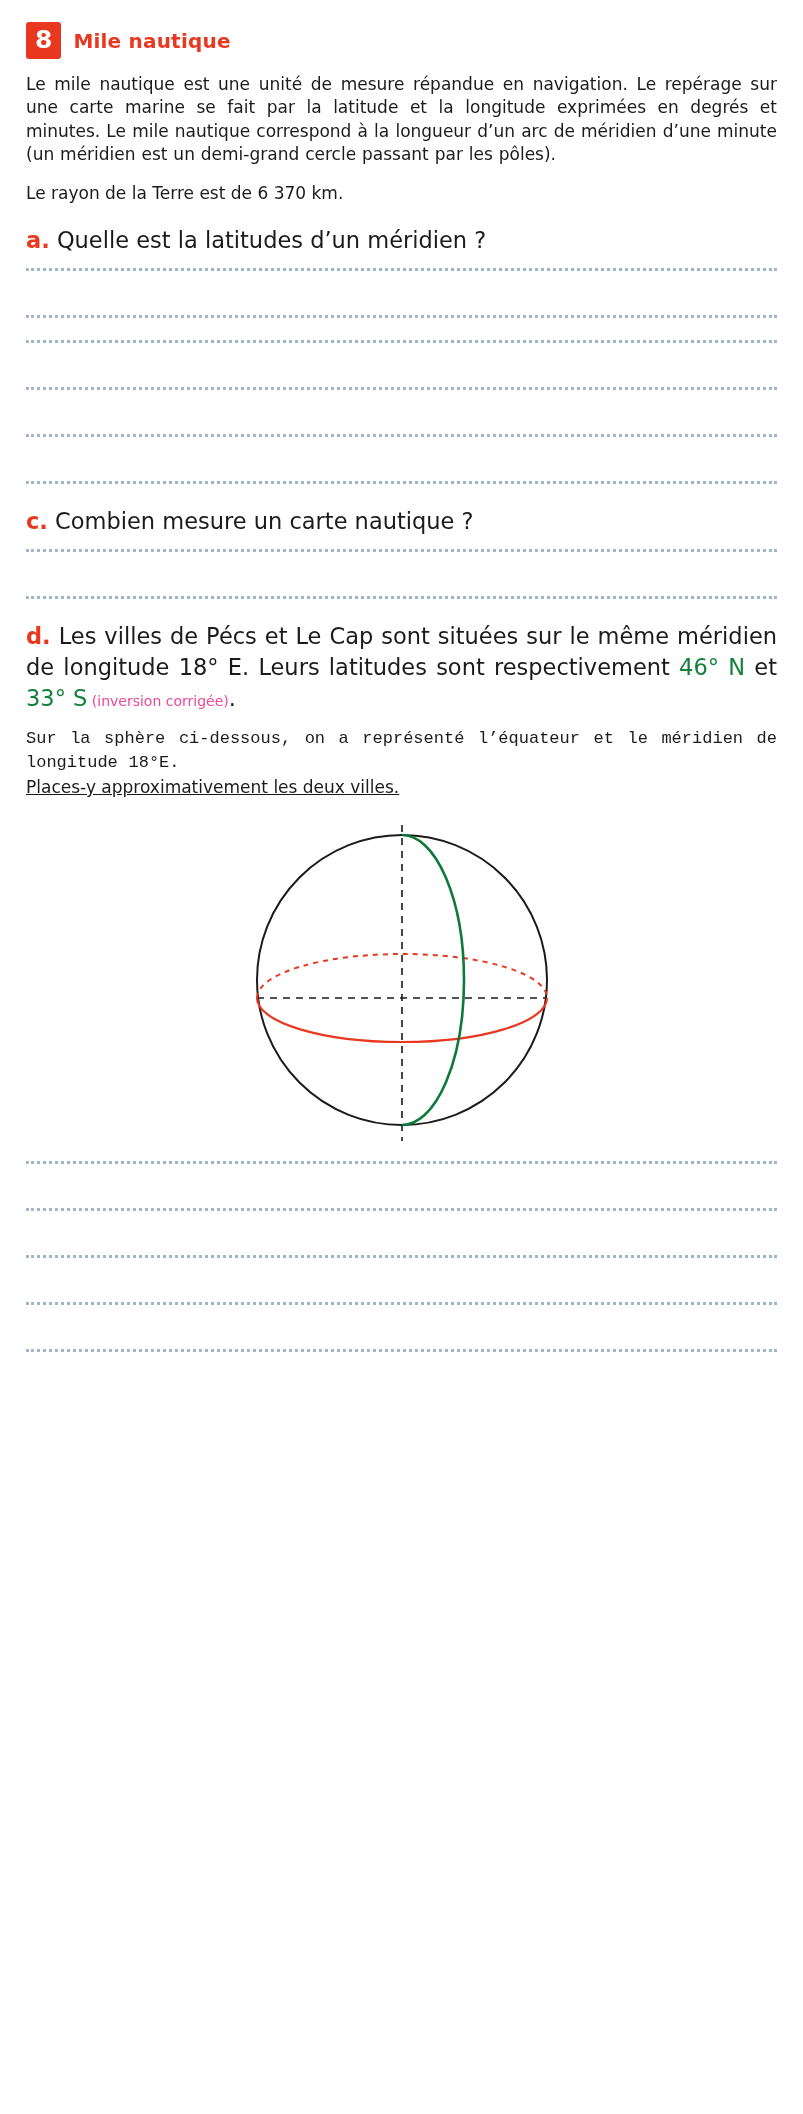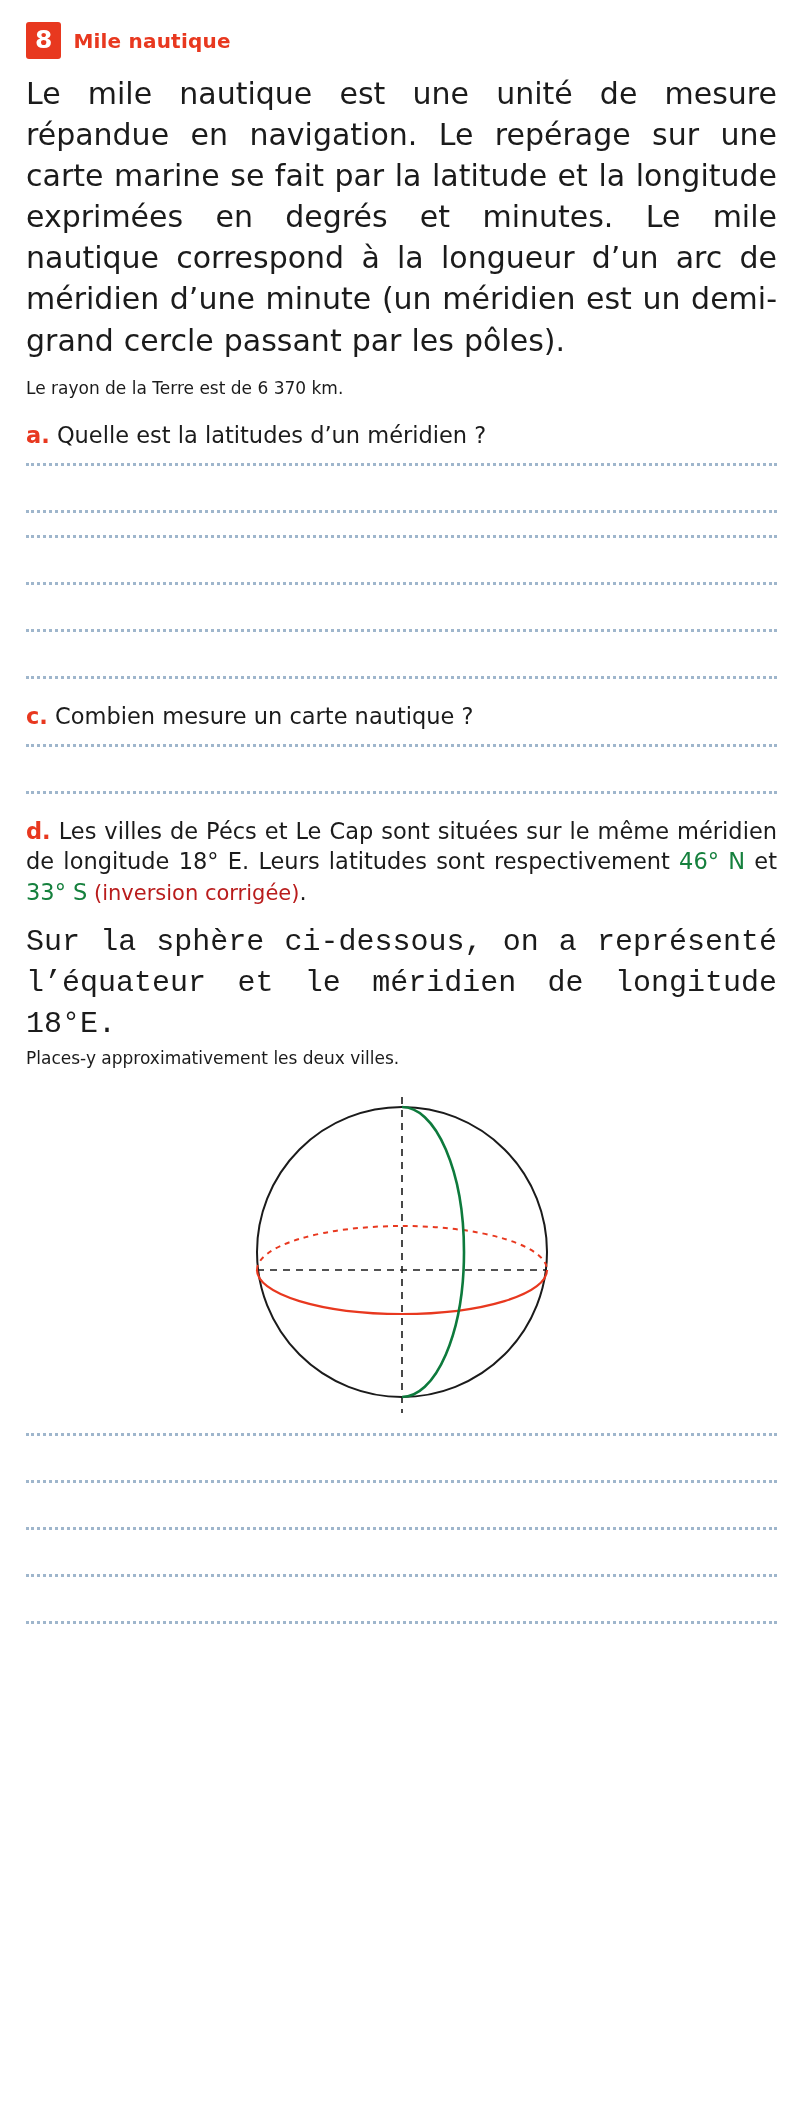--- a/index.html
+++ b/index.html
@@ -43,21 +43,21 @@
   }
   .ex-title {
     color: #e8381f;
     font-weight: bold;
     font-size: 20px;
     letter-spacing: 0.2px;
   }
 
   
   .para {
-    font-size: 30px;
+    font-size: 17px;
     line-height: 1.37;
     text-align: justify;
     margin: 0 0 16px 0;
     word-spacing: 0.5px;
   }
   .para.lastline-left { text-align-last: left; }
   .para-simple {
     font-size: 17px;
     line-height: 1.37;
     text-align: left;
@@ -86,22 +86,22 @@
   .dotline {
     border-bottom: 3px dotted #9fb6cc;
     height: 0;
     margin: 0 0 44px 0;
   }
   .lines .dotline:last-child { margin-bottom: 0; }
 
   
   .val { color: #15803d; }
   .note {
-    color: #b91c1c;
-    font-size: 21px;
+    color: #ec4899;
+    font-size: 14px;
   }
 
   
   .figure {
     width: 100%;
     display: flex;
     justify-content: center;
     margin: 8px 0 16px 0;
   }
   svg { display: block; }
@@ -144,21 +144,21 @@
     <div class="dotline"></div>
     <div class="dotline"></div>
   </div>
 
   <p class="q block">
     <span class="lbl">d.</span>
     <span>Les villes de Pécs et Le Cap sont situées sur le même méridien de longitude 18° E. Leurs latitudes sont respectivement </span><span class="val">46° N</span><span> et </span><span class="val">33° S</span><span class="note"> (inversion corrigée)</span><span>.</span>
   </p>
 
   <p class="para lastline-left" style="margin-bottom:2px;font-family:Liberation Mono, monospace;">Sur la sphère ci-dessous, on a représenté l’équateur et le méridien de longitude 18°E.</p>
-  <p class="para-simple" style="margin-bottom:16px;">Places-y approximativement les deux villes.</p>
+  <p class="para-simple" style="margin-bottom:16px;text-decoration:underline;">Places-y approximativement les deux villes.</p>
 
   <div class="figure">
     <svg width="400" height="330" viewBox="0 0 400 330">
 
       <circle cx="200" cy="165" r="145" fill="none" stroke="#1b1b1b" stroke-width="2"></circle>
 
       <line x1="200" y1="10" x2="200" y2="326" stroke="#1b1b1b" stroke-width="1.6" stroke-dasharray="7,6"></line>
 
       <line x1="55" y1="183" x2="345" y2="183" stroke="#1b1b1b" stroke-width="1.6" stroke-dasharray="7,6"></line>
 

